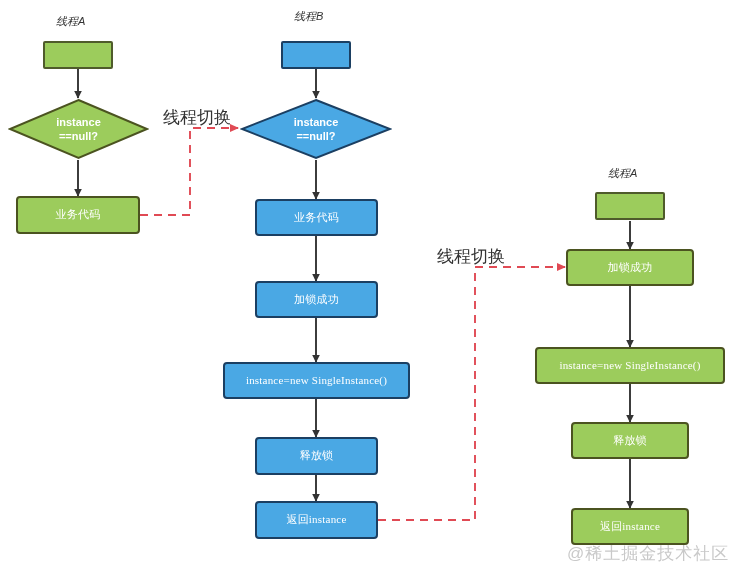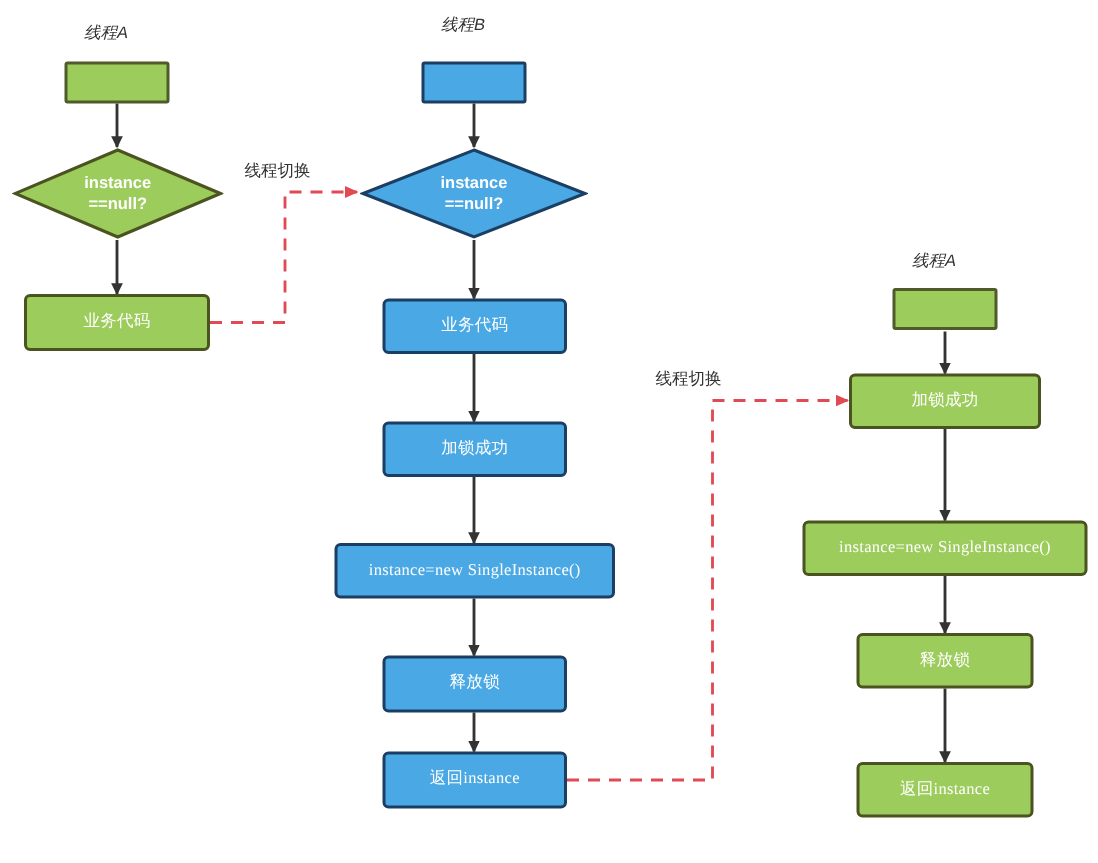--- a/index.html
+++ b/index.html
@@ -41,21 +41,21 @@
 
   .thread-label{
     position:absolute;
     font-size:11px;
     font-style:italic;
     color:#333333;
     white-space:nowrap;
   }
   .switch-label{
     position:absolute;
-    font-size:11px;
+    font-size:17px;
     color:#333333;
     white-space:nowrap;
   }
   .watermark{
     position:absolute;
     font-size:17px;
     color:#c9c9c9;
     white-space:nowrap;
     letter-spacing:1px;
   }
@@ -150,14 +150,15 @@
   <div class="node green" style="left:535px;top:347px;width:190px;height:37px;">instance=new SingleInstance()</div>
 
   <div class="node green" style="left:571px;top:422px;width:118px;height:37px;">释放锁</div>
 
   <div class="node green" style="left:571px;top:508px;width:118px;height:37px;">返回instance</div>
 
   <div class="switch-label" style="left:163px;top:106px;">线程切换</div>
 
   <div class="switch-label" style="left:437px;top:245px;">线程切换</div>
 
+  <div class="watermark" style="left:567px;top:542px;">@稀土掘金技术社区</div>
 
 </div>
 
 </body></html>

